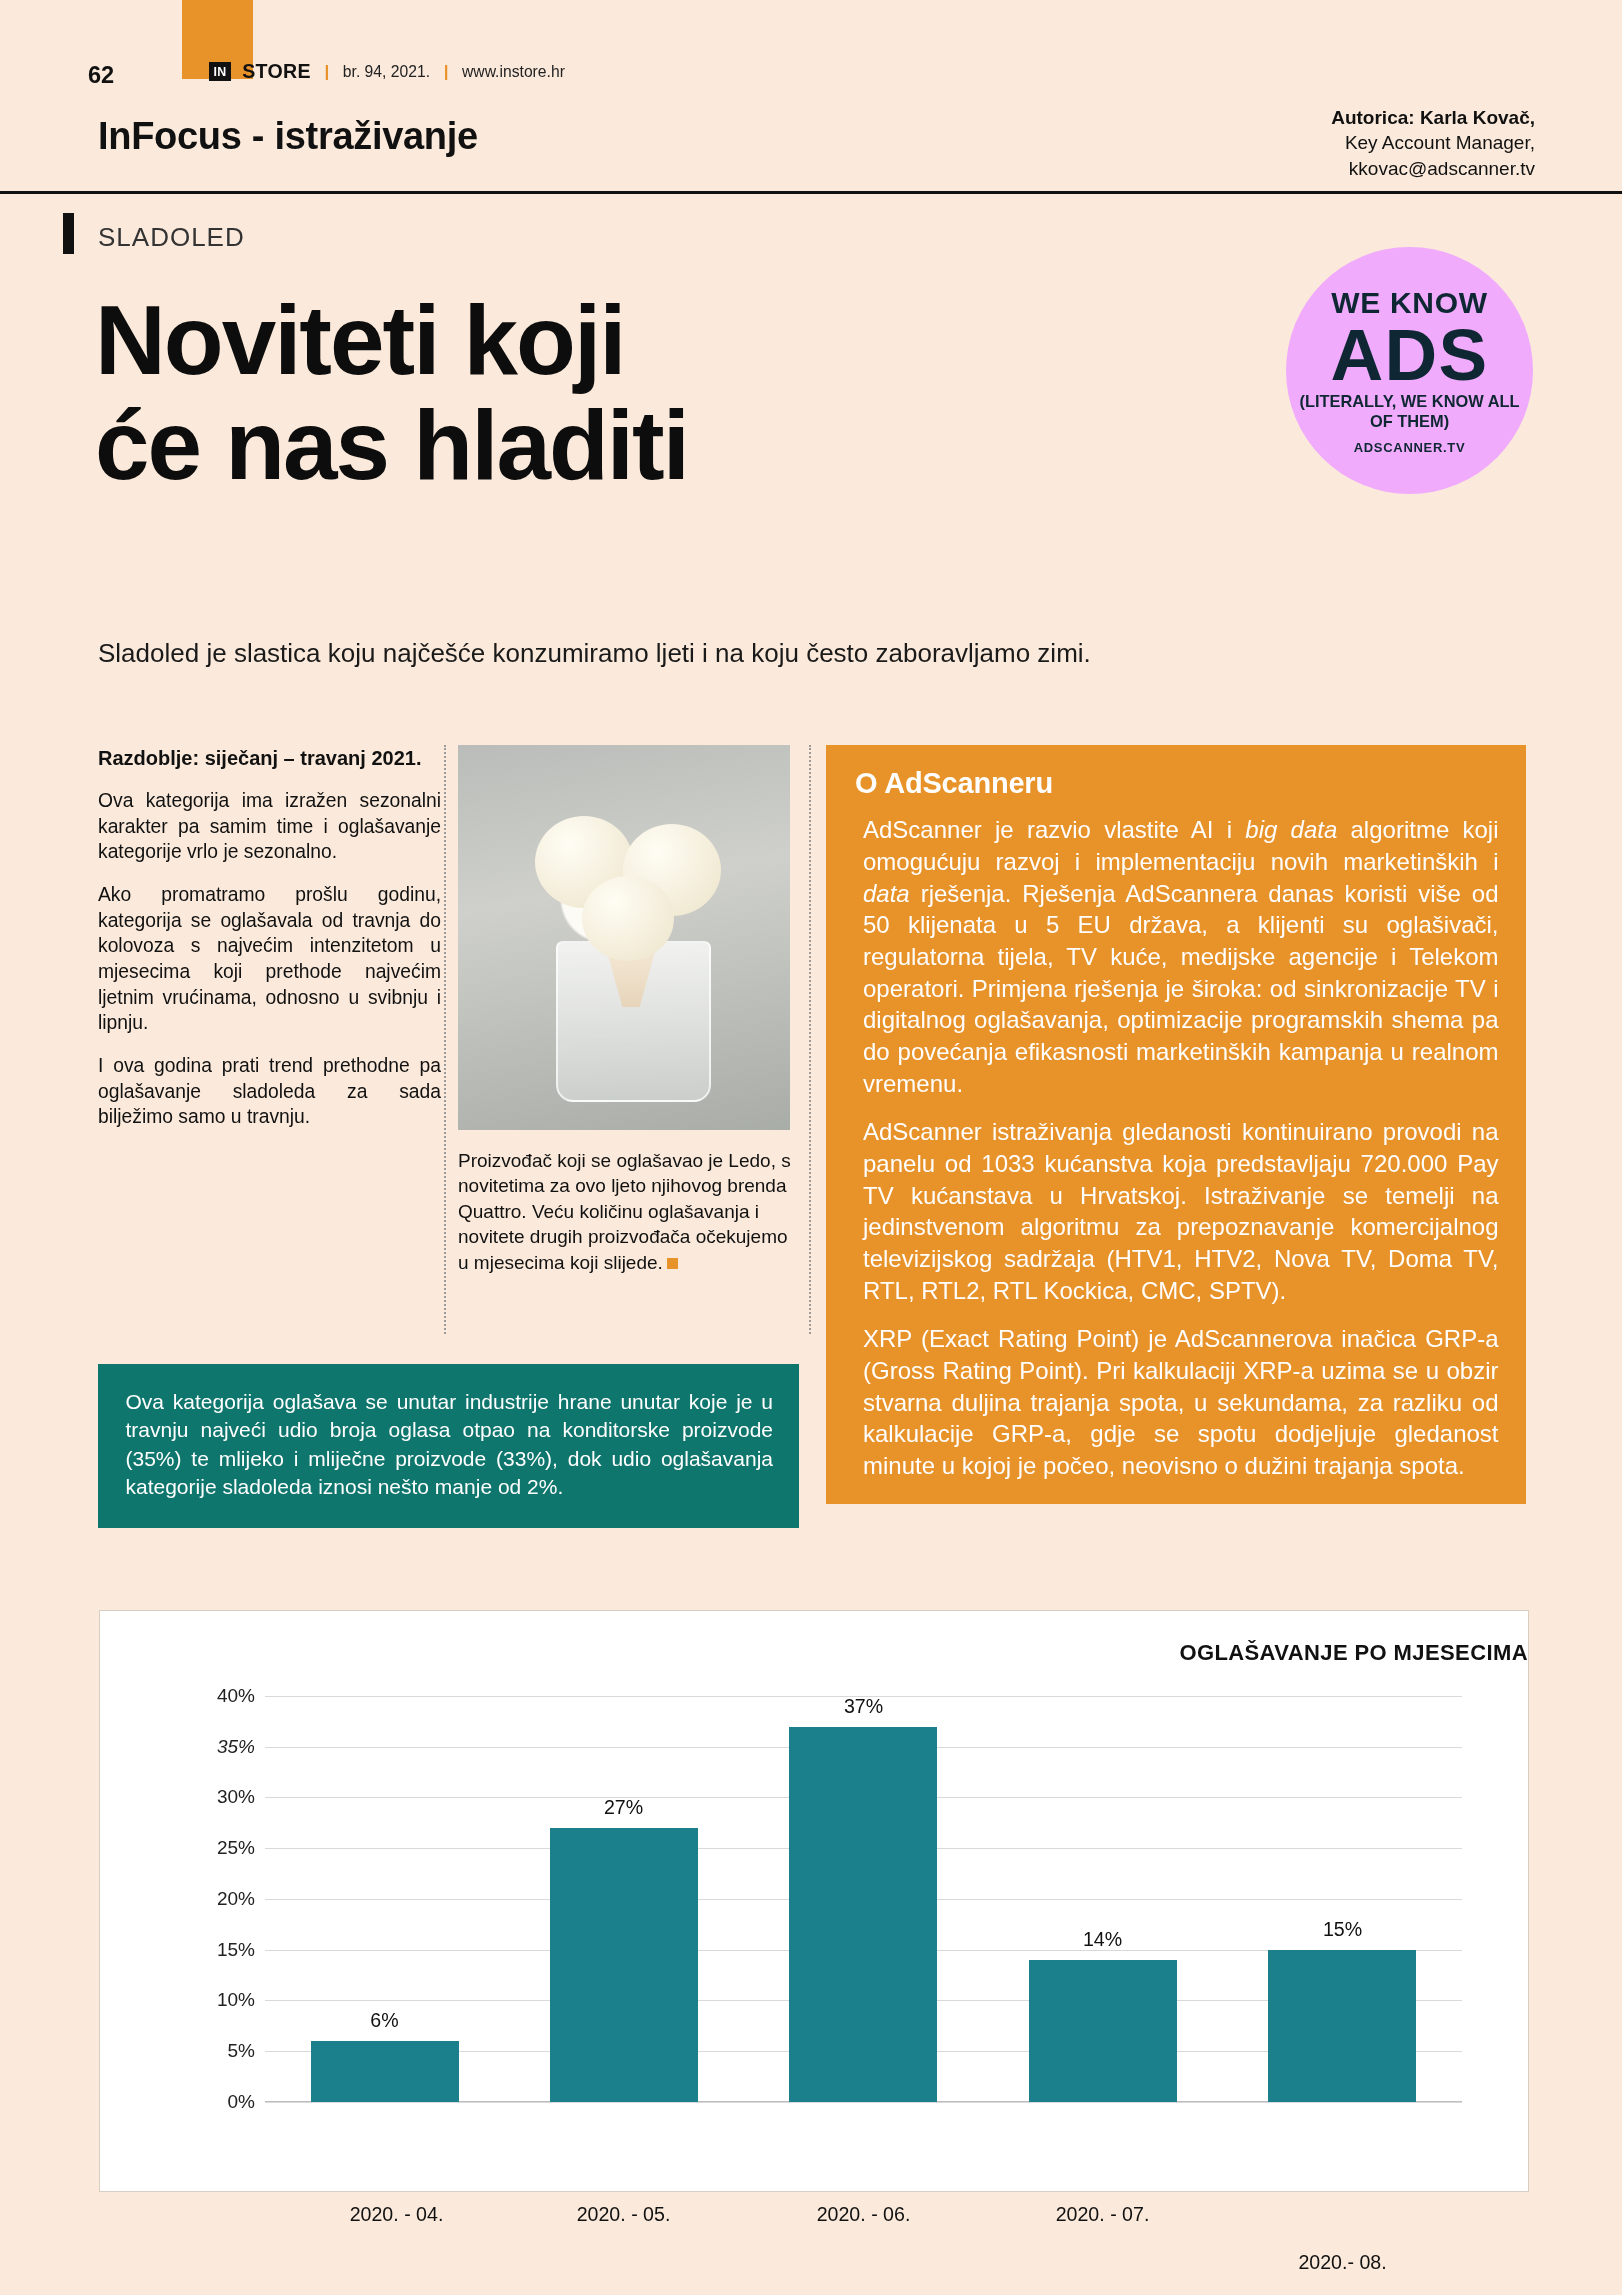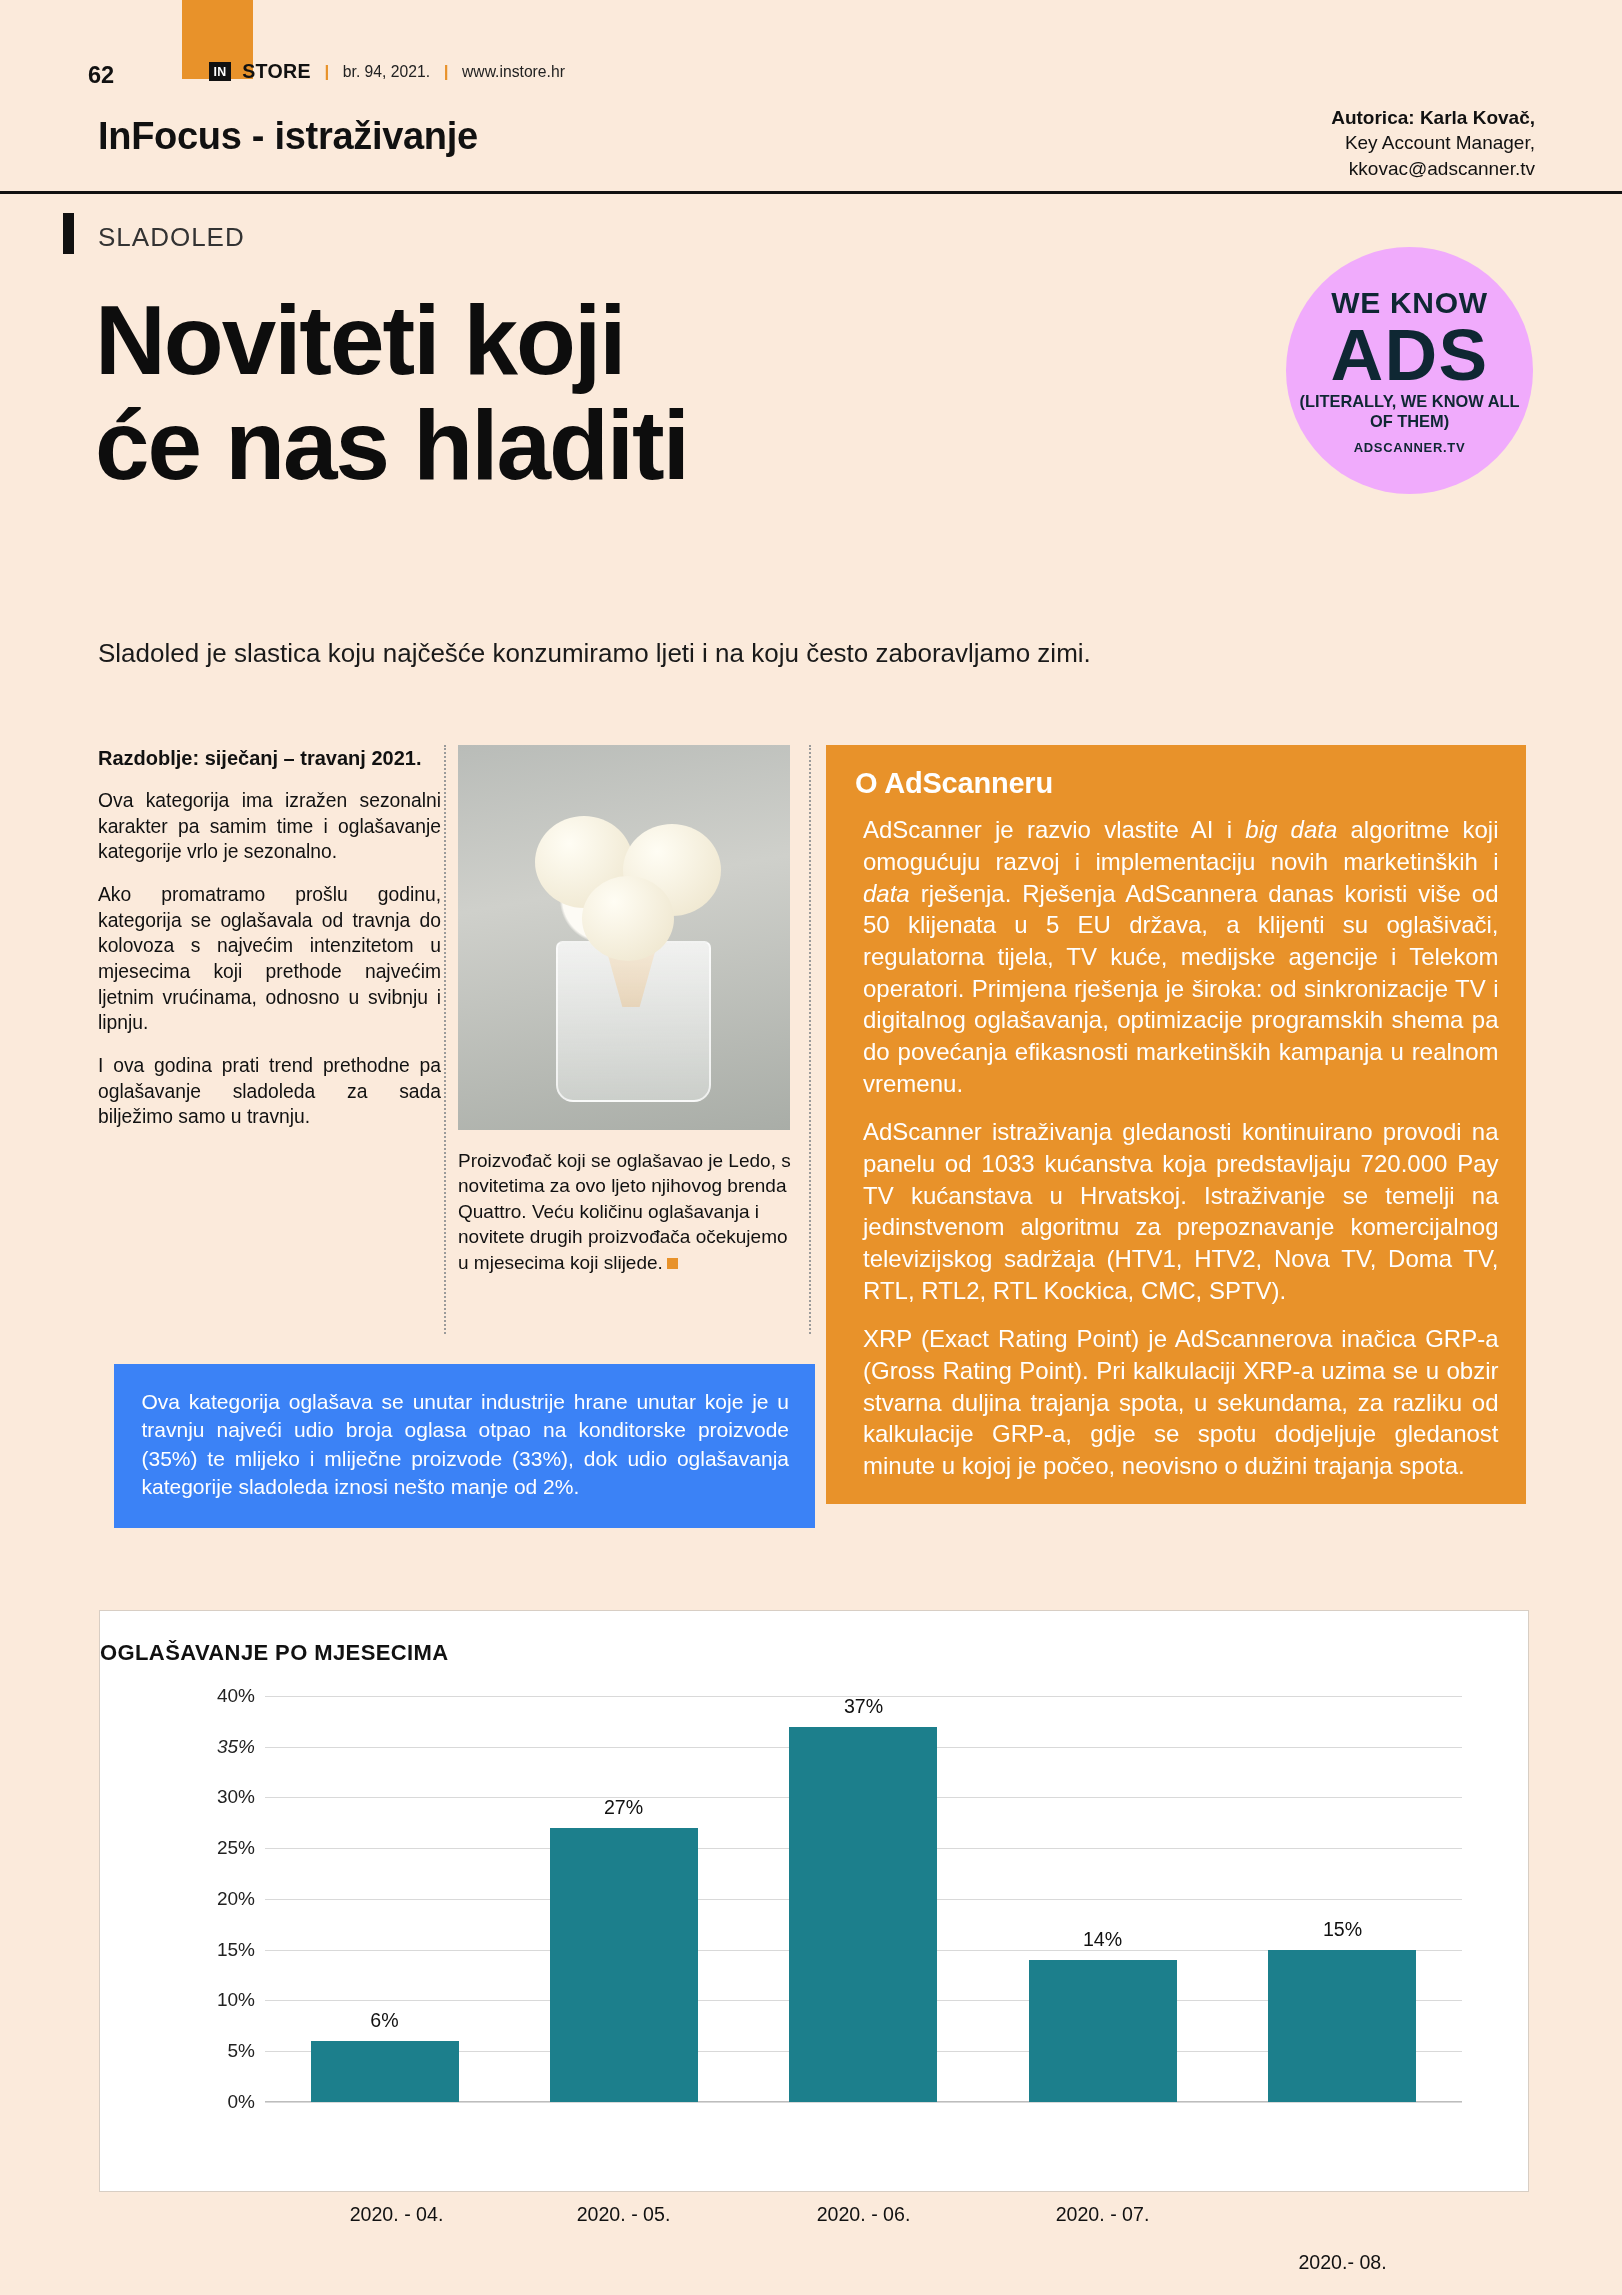--- a/index.html
+++ b/index.html
@@ -251,43 +251,42 @@
     text-align: justify;
   }
   .adscanner-box p:last-child { margin-bottom: 0; }
 
   
   .highlight-box {
     position: absolute;
     left: 98px; top: 1364px;
     width: 701px;
     padding: 23.6px 26px 26px 27.5px;
-    background: #3b82f6;
+    background: #0f766e;
     color: #fff;
     box-sizing: border-box;
     font-size: 21px;
     line-height: 1.36;
     text-align: justify;
-    margin-left: 16px;
   }
 
   
   .chart-card {
     position: absolute;
     left: 99px; top: 1610px;
     width: 1430px; height: 582px;
     background: #fff;
     border: 1.3px solid #d8cec4;
     box-sizing: border-box;
   }
   .chart-title {
     position: absolute;
     left: 0; top: 29px;
     width: 100%;
-    text-align: left;
+    text-align: right;
     font-size: 22px;
     font-weight: bold;
     letter-spacing: 0.4px;
     color: #111;
   }
   .plot {
     position: absolute;
     left: 165px; top: 85px;
     width: 1197px; height: 406px;
   }

